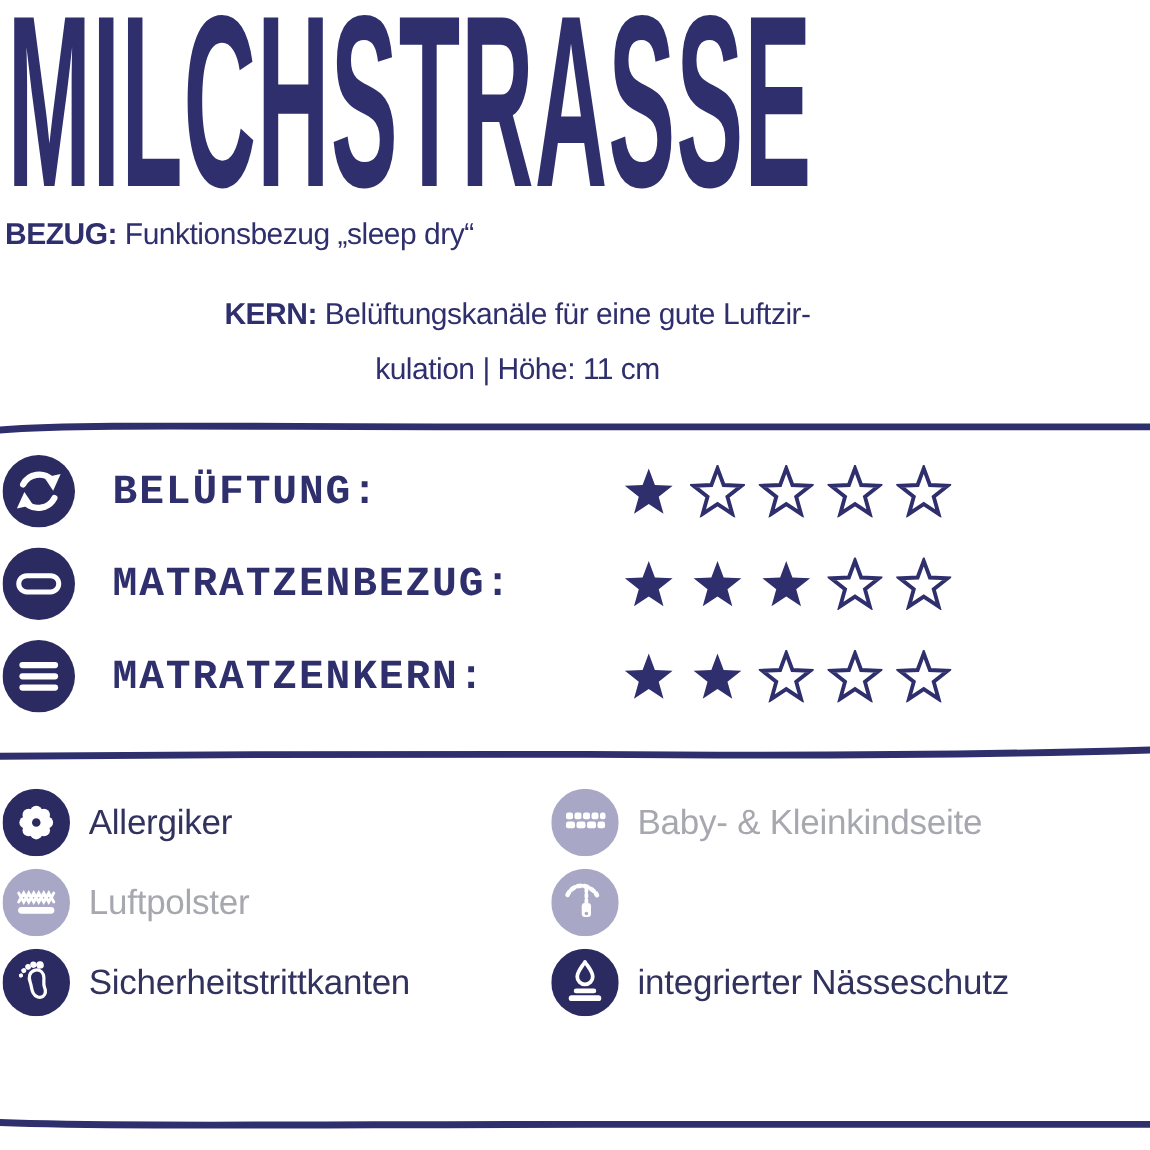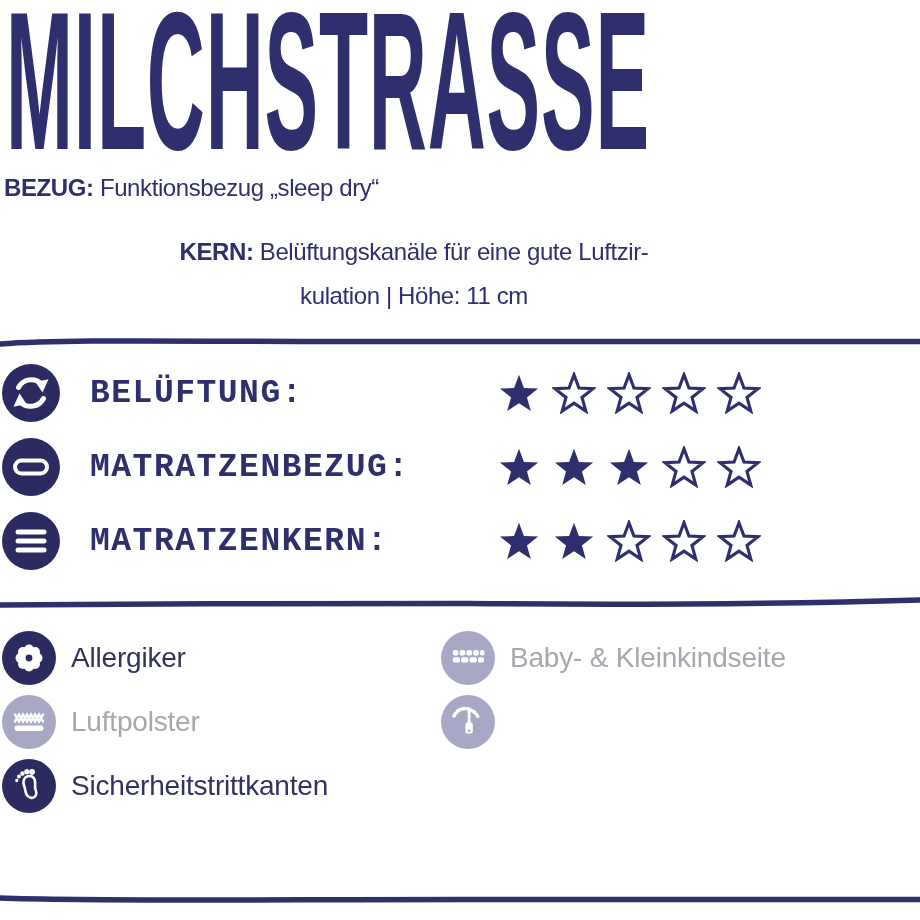--- a/index.html
+++ b/index.html
@@ -201,18 +201,27 @@
   <div class="feature inactive" style="top:695px;left:441px">
     <svg width="54" height="54" viewBox="0 0 54 54">
       <circle class="bg" cx="27" cy="27" r="27"></circle>
       <path class="fg-stroke" stroke-width="3.6" stroke-dasharray="2.8 2.7" d="M13 21 C16 14.5 23 11.8 29 14.6 C32.8 16.3 35.3 18.6 36.6 21.2"></path>
       <path class="fg-stroke" stroke-width="3" stroke-dasharray="2.2 2.2" d="M28.1 16 L28.1 27.5"></path>
       <rect fill="#fff" x="24.4" y="27.3" width="7.4" height="11.2" rx="2.6"></rect>
       <circle class="bg" cx="28.1" cy="35.8" r="1.4"></circle>
     </svg>
   </div>
 
+  <div class="feature active" style="top:759px;left:441px">
+    <svg width="54" height="54" viewBox="0 0 54 54">
+      <circle class="bg" cx="27" cy="27" r="27"></circle>
+      <path class="fg-stroke" stroke-width="3" stroke-linejoin="round" d="M27 10.5 C24.3 14.8 20.8 18.3 20.8 22.3 A6.2 6.2 0 0 0 33.2 22.3 C33.2 18.3 29.7 14.8 27 10.5 Z"></path>
+      <rect fill="#fff" x="18" y="31.8" width="18" height="3.8" rx="1.9"></rect>
+      <rect fill="#fff" x="14" y="37.2" width="26" height="4.6" rx="2.3"></rect>
+    </svg>
+    <span class="flabel">integrierter Nässeschutz</span>
+  </div>
 
   <svg class="divider" style="top:891px" width="920" height="16" viewBox="0 0 920 16">
     <path d="M0 7 C90 10.5 260 8.5 470 8.5 C690 8.5 850 8.5 920 8.5"></path>
   </svg>
 
 </div>
 
 </body></html>

